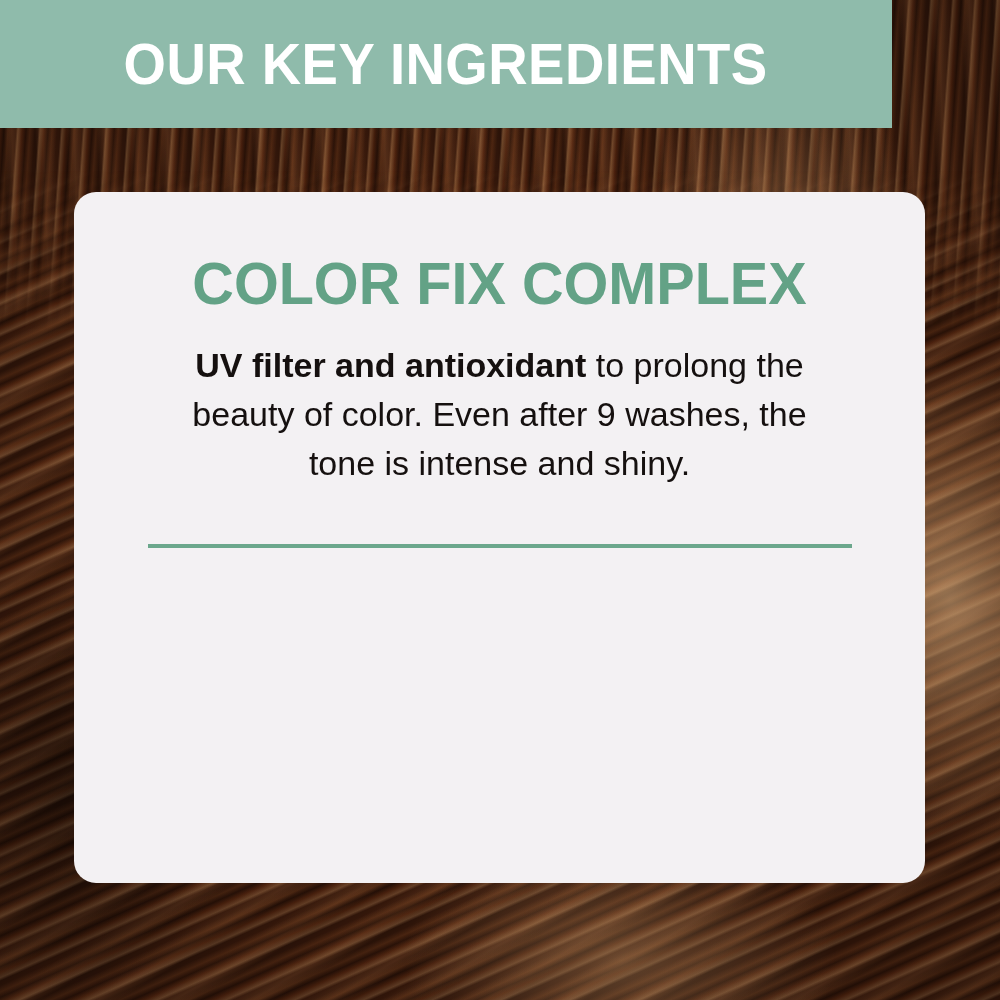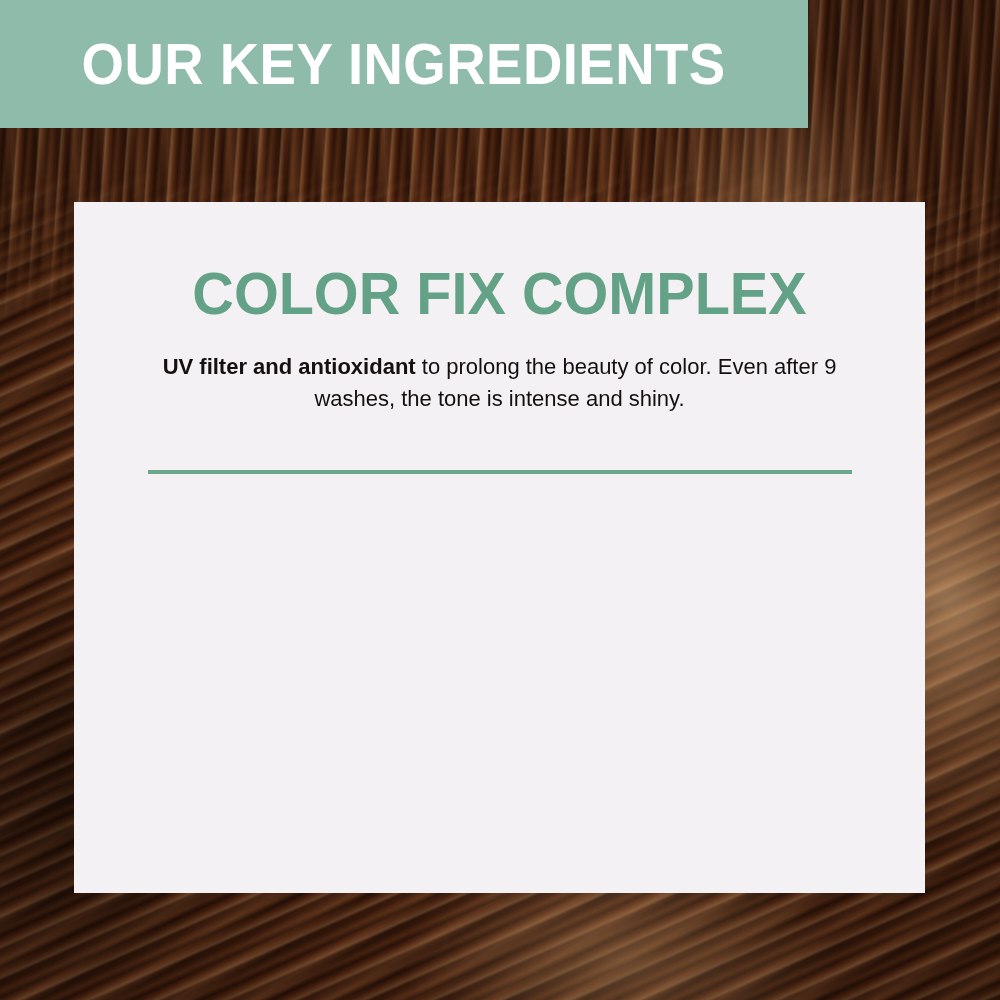--- a/index.html
+++ b/index.html
@@ -82,21 +82,21 @@
   }
   .hair-vignette {
     background:
       radial-gradient(ellipse 78% 72% at 50% 50%, rgba(0,0,0,0) 40%, rgba(0,0,0,0.30) 100%);
   }
 
   
   .header-band {
     position: absolute;
     left: 0; top: 0;
-    width: 808px;
+    width: 892px;
     height: 128px;
     display: flex;
     align-items: center;
     justify-content: center;
     z-index: 5;
   }
   .header-title {
     color: #ffffff;
     font-size: 58px;
     font-weight: 700;
@@ -104,28 +104,29 @@
     line-height: 1;
     text-transform: uppercase;
     transform: scaleX(0.94);
     white-space: nowrap;
   }
 
   
   .card {
     position: absolute;
     left: 74px;
-    top: 202px;
+    top: 192px;
     width: 851px;
     height: 691px;
     z-index: 4;
     display: flex;
     flex-direction: column;
     align-items: center;
     justify-content: flex-start;
+    border-radius: 22px;
   }
 
   .block {
     width: 100%;
     text-align: center;
   }
   .block-one { margin-top: 62px; }
   .block-two { margin-top: 0px; }
 
   .ingredient-title {
@@ -135,21 +136,21 @@
     text-transform: uppercase;
     letter-spacing: 0px;
     white-space: nowrap;
     transform: scaleX(0.96);
   }
   .title-one { font-size: 60px; }
   .title-two { font-size: 66px; }
 
   .ingredient-body {
     color: #15100f;
-    font-size: 22px;
+    font-size: 34px;
     line-height: 1.44;
     font-weight: 400;
     margin: 0 auto;
   }
   .body-one { margin-top: 27px; width: 680px; }
   .body-two { margin-top: 26px; width: 700px; }
   .ingredient-body b { font-weight: 700; }
 
   .divider {
     width: 704px;

